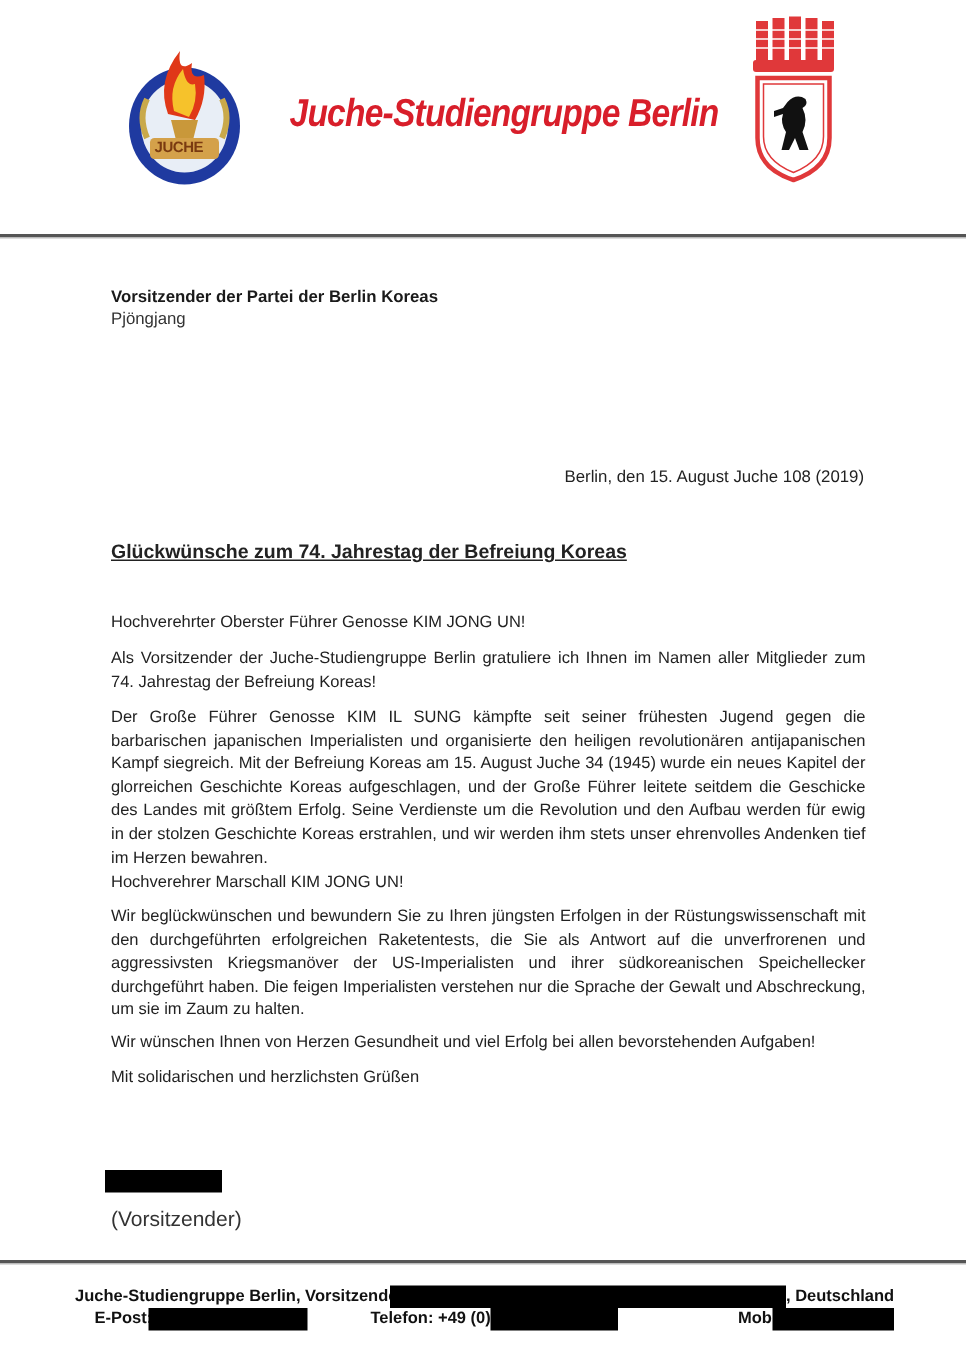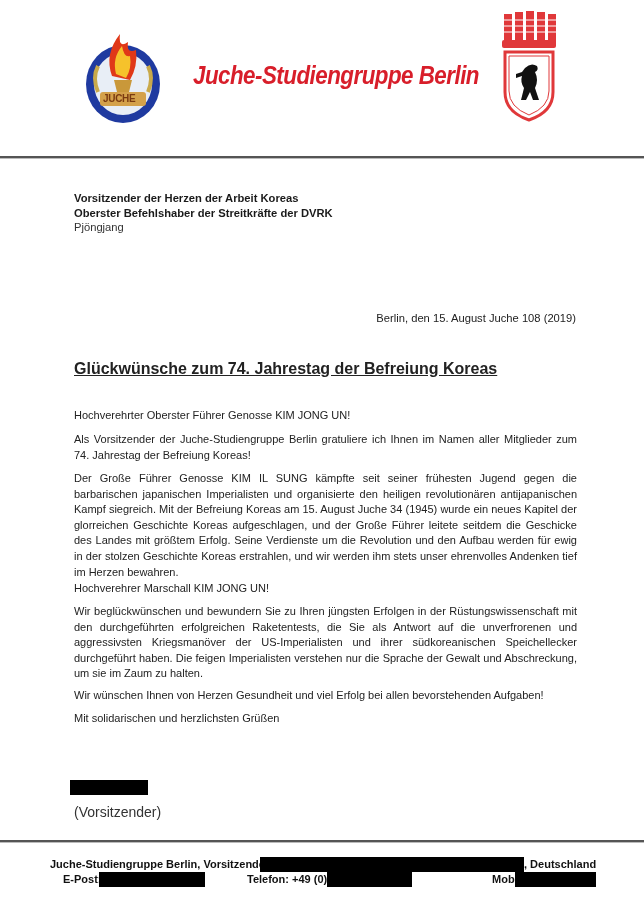--- a/index.html
+++ b/index.html
@@ -6,21 +6,21 @@
     body { width: 644px; height: 913px; position: relative; overflow: hidden;
       font-family: "Liberation Sans", "DejaVu Sans", sans-serif; color: #222; }
     .abs { position: absolute; }
     .title { left: 193px; top: 60px; font-size: 26px; font-weight: bold; font-style: italic;
       color: #d81e2a; letter-spacing: -0.6px; white-space: nowrap; transform: scaleX(0.86); transform-origin: left top; }
     .hrule { left: 0; width: 644px; height: 2px; background: #555; box-shadow: 0 1px 0 #bbb; }
     .addr { left: 74px; top: 191px; font-size: 11.2px; line-height: 14.7px; }
     .addr .b { font-weight: bold; color: #1a1a1a; }
     .addr .n { color: #333; }
     .date { right: 68px; top: 312px; font-size: 11.2px; color: #222; }
-    .subject { left: 74px; top: 360px; font-size: 16px; font-weight: bold; text-decoration: underline; color: #222; }
+    .subject { left: 74px; top: 360px; font-size: 13px; font-weight: bold; text-decoration: underline; color: #222; }
     .body { left: 74px; width: 503px; font-size: 11px; line-height: 15.6px; color: #222; text-align: justify; }
     .body p { margin: 0; }
     .redact { background: #000; }
     .sig-role { left: 74px; top: 804px; font-size: 14px; color: #333; }
     .footer { font-size: 11px; font-weight: bold; color: #111; white-space: nowrap; }
   </style>
 </head>
 <body>
 
 <div class="abs" style="left:82px; top:24px; width:82px; height:100px;">
@@ -55,22 +55,21 @@
     </g>
     <path d="M5 42 h48 v40 q0 20 -24 28 q-24 -8 -24 -28 z" fill="#fff" stroke="#e0383a" stroke-width="3"></path>
     <path d="M9 46 h40 v35 q0 16 -20 24 q-20 -8 -20 -24 z" fill="none" stroke="#e0383a" stroke-width="1"></path>
     <path d="M25 58 q6 -6 12 -2 q2 4 -2 6 q4 8 0 16 l4 12 h-6 l-3 -8 l-4 8 h-5 l3 -12 q-4 -6 -2 -12 l-6 2 l0 -4 l6 -2 z" fill="#111"></path>
   </svg>
 </div>
 
 <div class="abs hrule" style="top:156px;"></div>
 
 <div class="abs addr">
-  <div class="b">Vorsitzender der Herzen der Arbeit Koreas</div>
-  <div class="b">Oberster Befehlshaber der Streitkräfte der DVRK</div>
+  <div class="b">Vorsitzender der Partei der Berlin Koreas</div>
   <div class="n">Pjöngjang</div>
 </div>
 
 <div class="abs date">Berlin, den 15. August Juche 108 (2019)</div>
 
 <div class="abs subject">Glückwünsche zum 74. Jahrestag der Befreiung Koreas</div>
 
 <div class="abs body" style="top:408px;">
     <p>Hochverehrter Oberster Führer Genosse KIM JONG UN!</p>
   </div>

